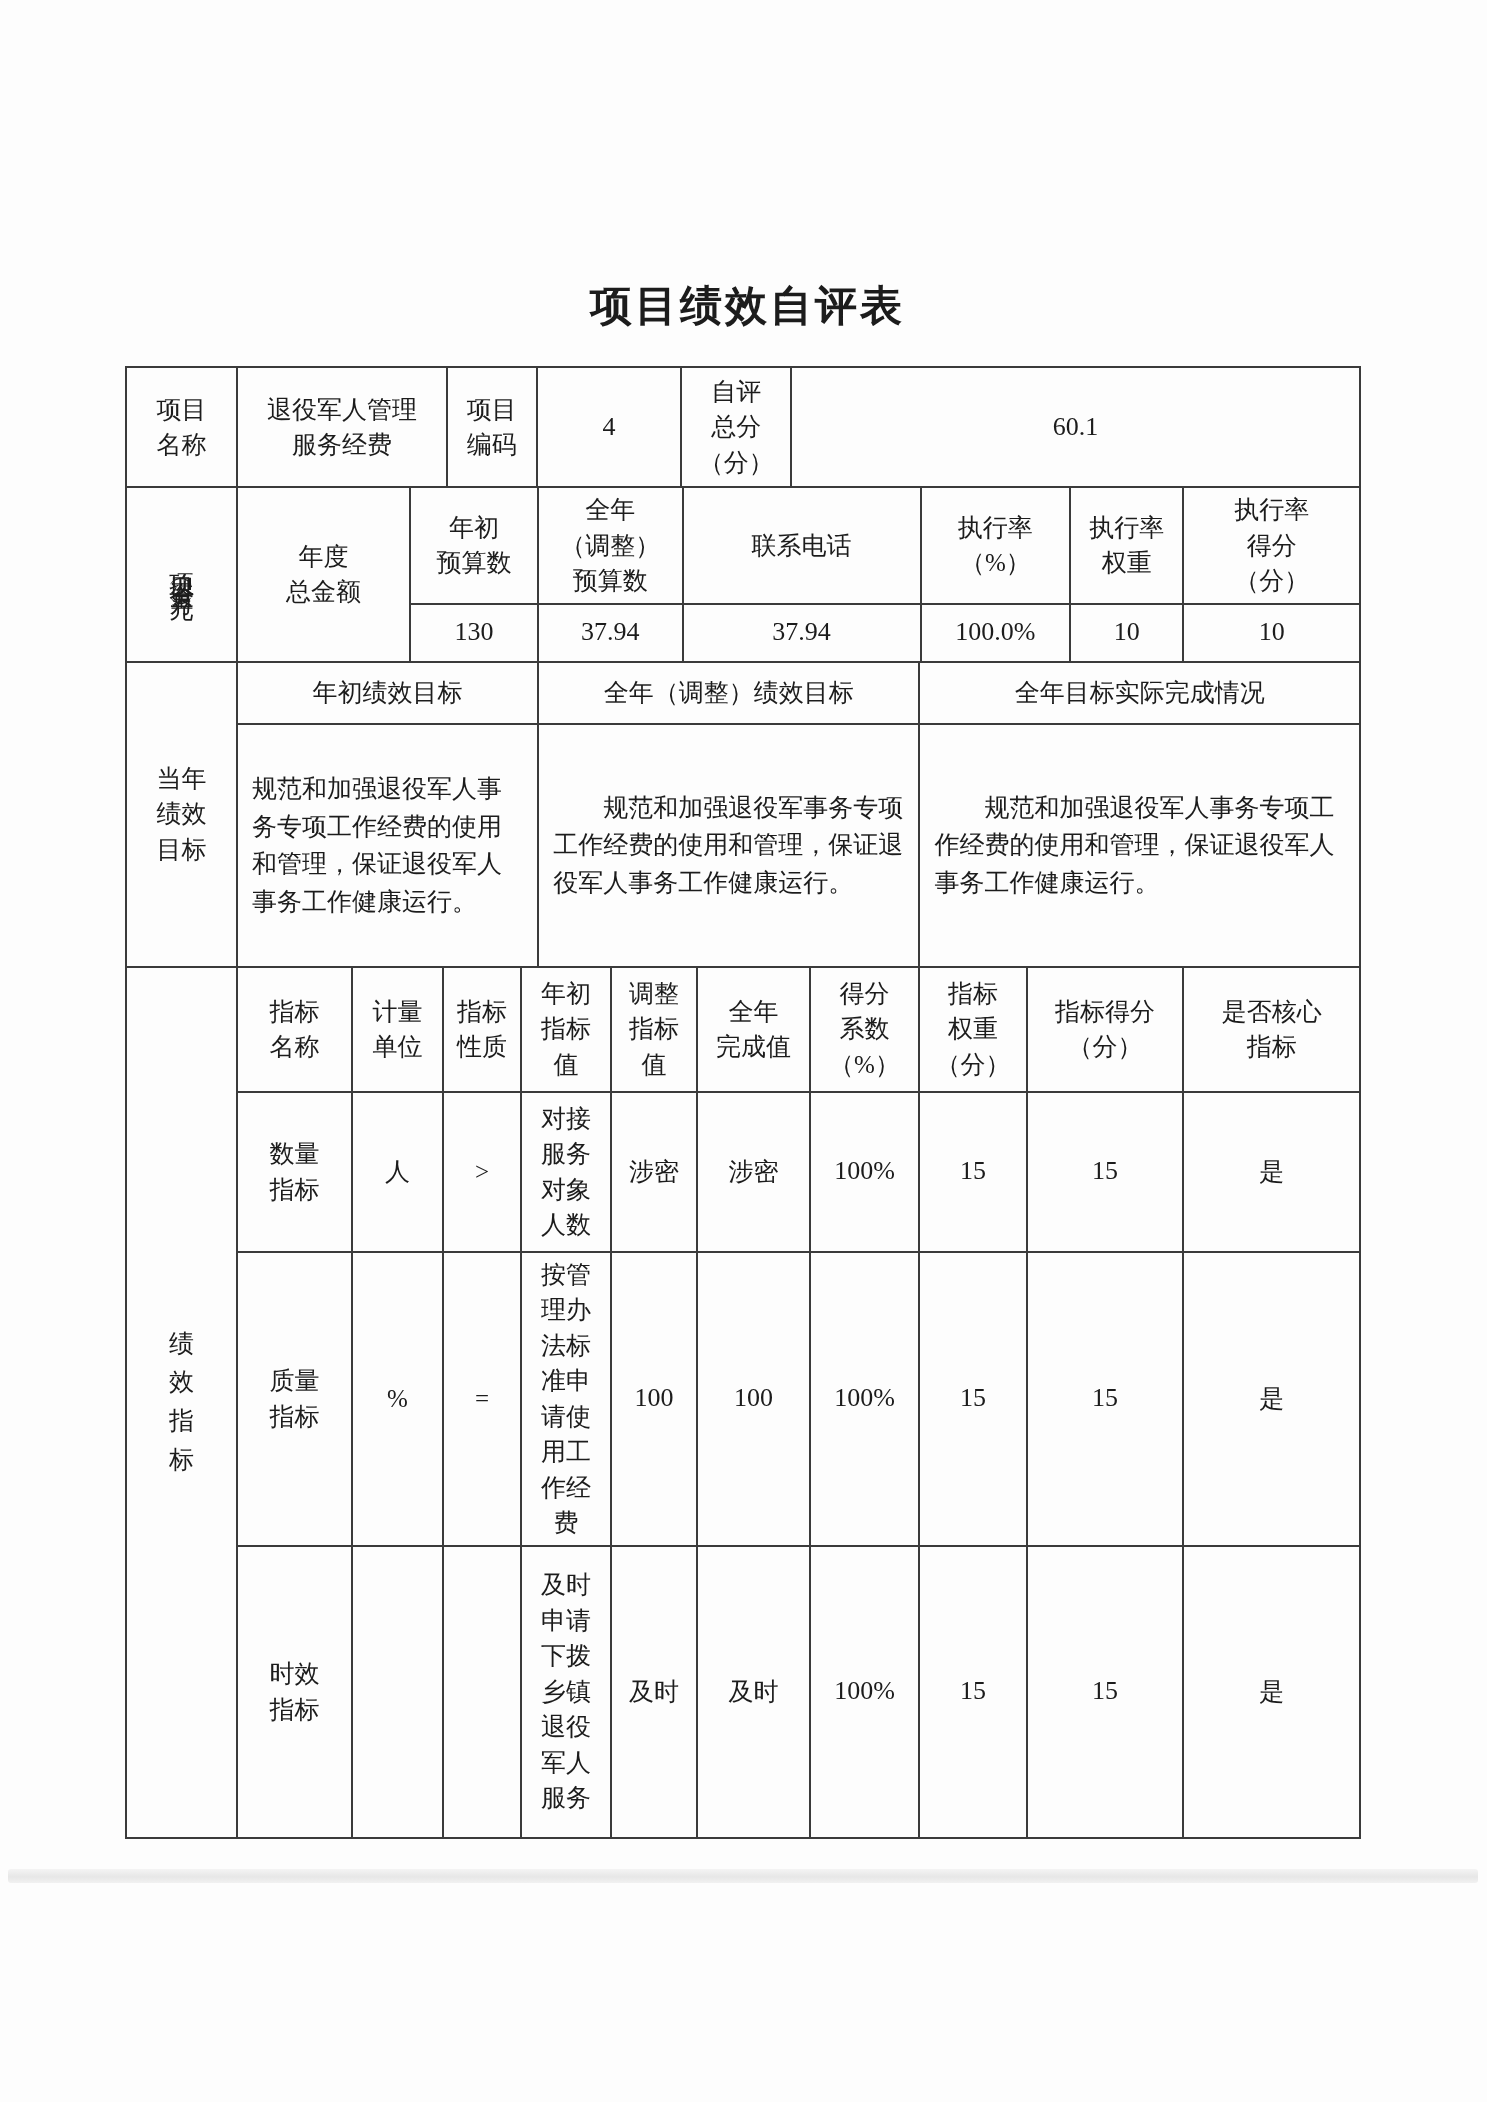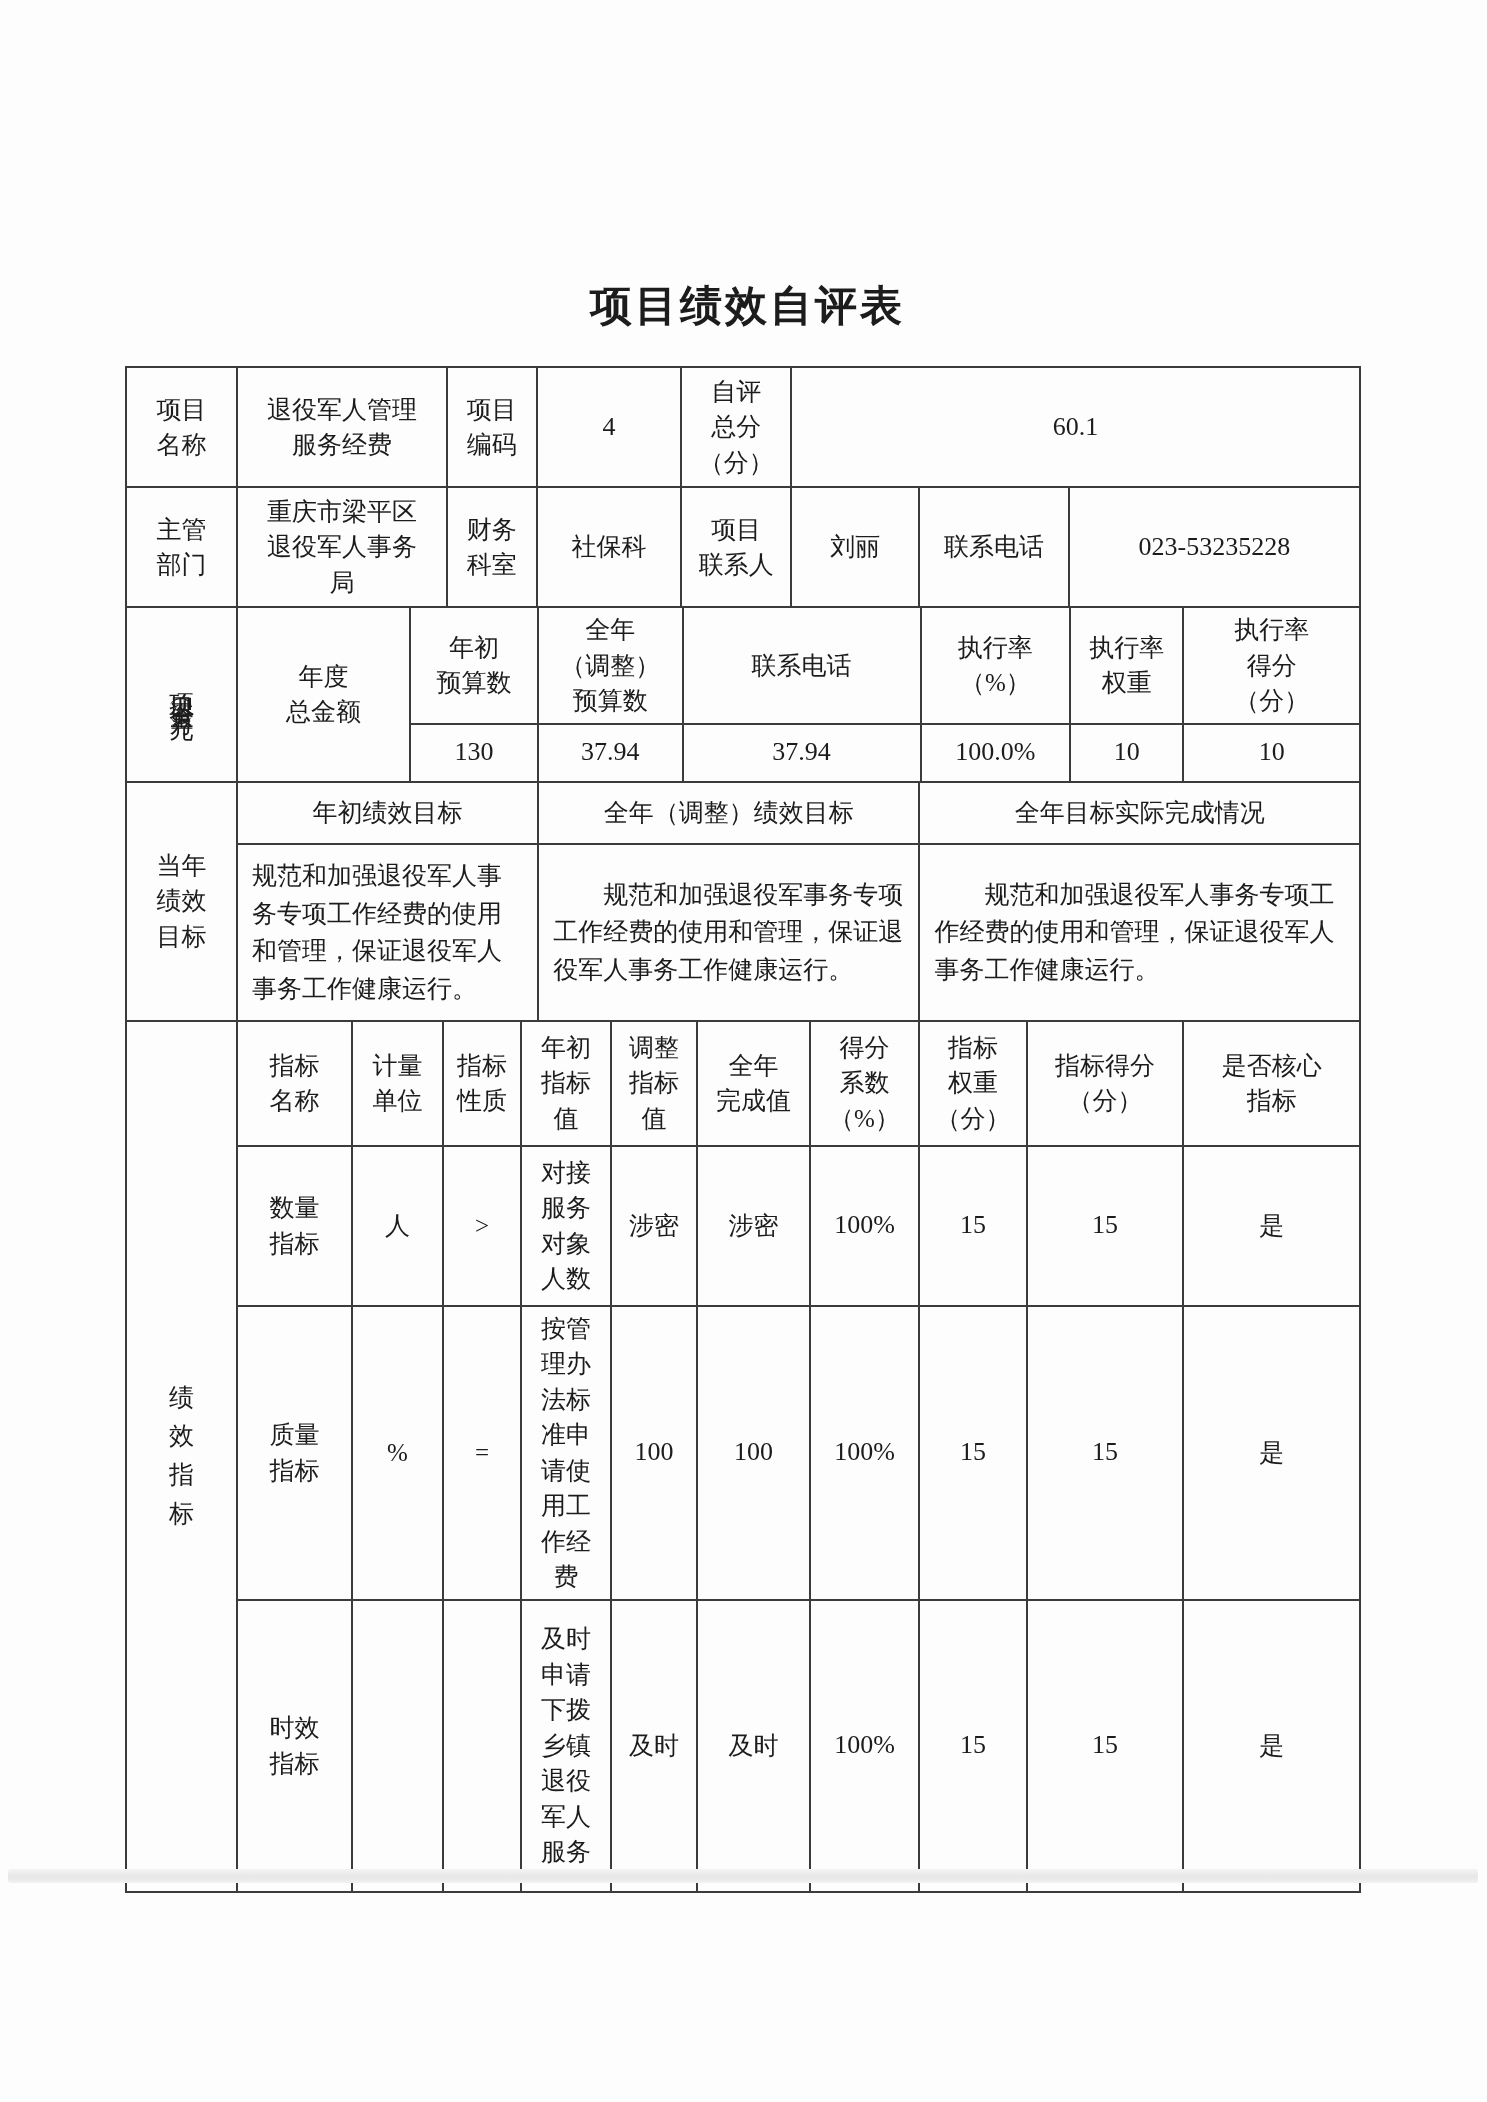--- a/index.html
+++ b/index.html
@@ -91,49 +91,20 @@
 编码</td>
       <td class="num">4</td>
       <td class="pre">自评
 总分
 （分）</td>
       <td class="num">60.1</td>
     </tr>
   </tbody>
     </table>
 
-  <table>
-    <colgroup>
-      <col style="width:9%">
-        <col style="width:17%">
-        <col style="width:7.3%">
-        <col style="width:11.7%">
-      <col style="width:8.9%">
-        <col style="width:10.4%">
-        <col style="width:12.1%">
-        <col style="width:23.6%">
-    </colgroup>
-    <tbody>
-        <tr style="height:120px">
-      <td class="pre">主管
-部门</td>
-      <td class="pre">重庆市梁平区
-退役军人事务
-局</td>
-      <td class="pre">财务
-科室</td>
-      <td>社保科</td>
-      <td class="pre">项目
-联系人</td>
-      <td>刘丽</td>
-      <td>联系电话</td>
-      <td class="num">023-53235228</td>
-    </tr>
-  </tbody>
-    </table>
 
   <table>
     <colgroup>
       <col style="width:9%">
         <col style="width:14%">
         <col style="width:10.4%">
         <col style="width:11.7%">
       <col style="width:19.3%">
         <col style="width:12.1%">
         <col style="width:9.2%">
@@ -178,21 +149,21 @@
     </colgroup>
     <tbody>
         <tr style="height:62px">
       <td rowspan="2" class="pre">当年
 绩效
 目标</td>
       <td>年初绩效目标</td>
       <td>全年（调整）绩效目标</td>
       <td>全年目标实际完成情况</td>
     </tr>
-    <tr style="height:177px">
+    <tr style="height:243px">
       <td class="goal"><span>规范和加强退役军人事务专项工作经费的使用和管理，保证退役军人事务工作健康运行。</span></td>
       <td class="goal">
             <span class="indent" style="display:block">规范和加强退役军事务专项工作经费的使用和管理，保证退役军人事务工作健康运行。</span>
           </td>
       <td class="goal">
             <span class="indent" style="display:block">规范和加强退役军人事务专项工作经费的使用和管理，保证退役军人事务工作健康运行。</span>
           </td>
     </tr>
   </tbody>
     </table>

